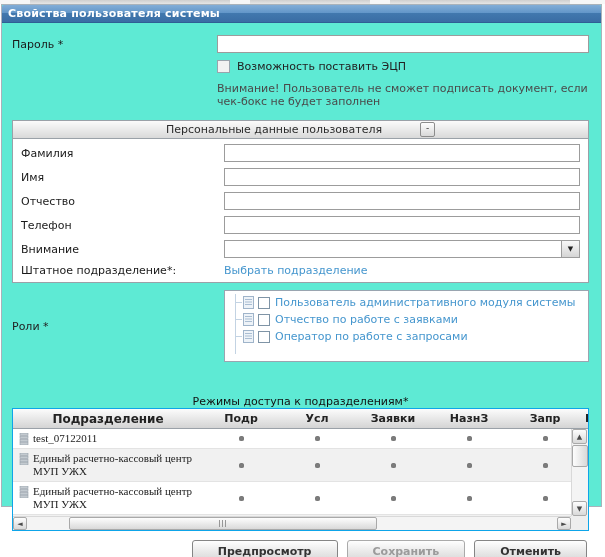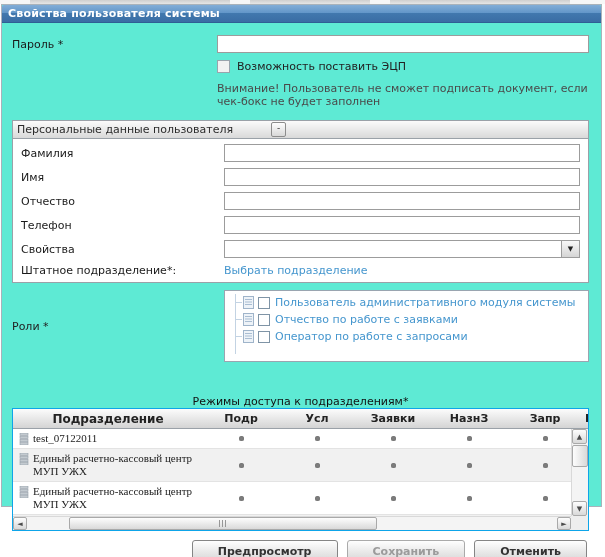--- a/index.html
+++ b/index.html
@@ -43,21 +43,21 @@
   }
   .warning{margin:9px 0 0 205px;color:#4a4a4a;line-height:13px;width:380px;}
   
   .panel{
     margin-top:12px;border:1px solid #9aa1a8;background:#fff;
   }
   .panel-header{
     height:17px;line-height:16px;padding:0 4px;
     background:linear-gradient(#fbfbfb,#d9d9d9);
     border-bottom:1px solid #9aa1a8;color:#2b2b2b;
-    display:flex;justify-content:flex-start;align-items:center;gap:38px;
+    display:flex;justify-content:center;align-items:center;gap:38px;
   }
   .collapse-btn{
     width:13px;height:13px;border:1px solid #8c8c8c;border-radius:2px;
     background:linear-gradient(#fefefe,#d8d8d8);
     font-size:9px;line-height:11px;text-align:center;color:#333;cursor:default;
   }
   .panel .frow{margin:4px;padding:1px 4px;}
   .panel .frow .lbl{width:203px;flex:0 0 203px;}
   .select{
     flex:1;height:18px;border:1px solid #9c9c9c;box-sizing:border-box;
@@ -202,21 +202,21 @@
       </div>
       <div class="frow">
         <span class="lbl">Отчество</span>
         <input type="text" value="" style="">
       </div>
       <div class="frow">
         <span class="lbl">Телефон</span>
         <input type="text" value="" style="">
       </div>
       <div class="frow">
-        <span class="lbl">Свойства</span>
+        <span class="lbl">Внимание</span>
         <div class="select">
           <span class="sel-val"></span>
           <span class="sel-btn">▼</span>
         </div>
       </div>
       <div class="frow">
         <span class="lbl">Штатное подразделение*:</span>
         <a class="link">Выбрать подразделение</a>
       </div>
     </div>

